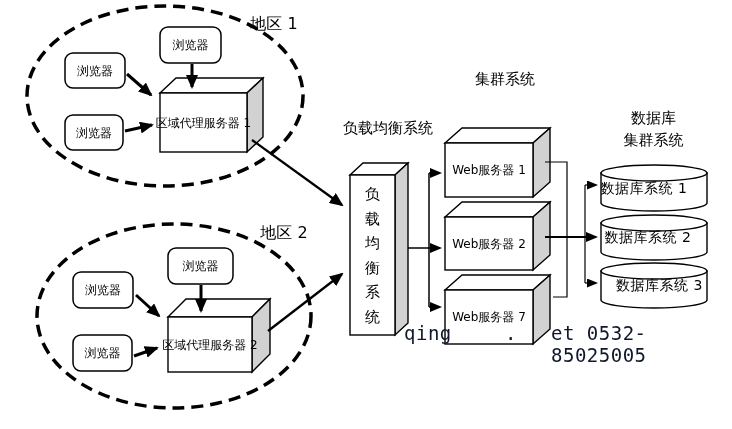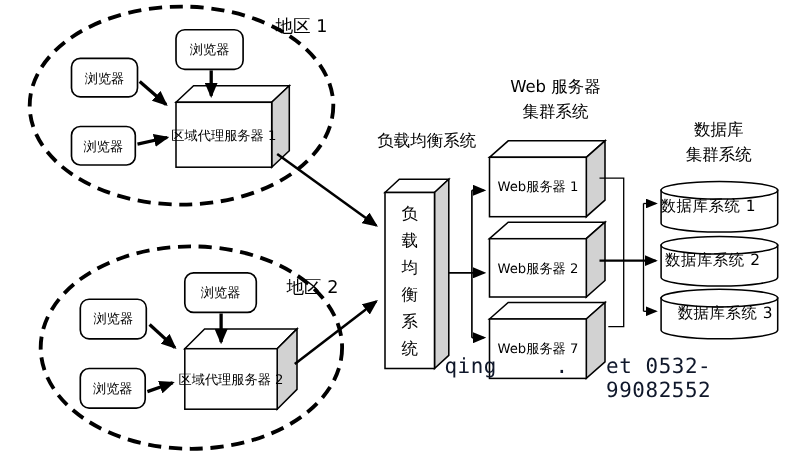--- a/index.html
+++ b/index.html
@@ -113,21 +113,21 @@
     <line x1="429" y1="307" x2="440" y2="307" stroke="#000" stroke-width="1.5" marker-end="url(#mMed)"></line>
 
     <path d="M545,162 L567,162 L567,297 L553,297" fill="none" stroke="#000" stroke-width="1.2"></path>
     <line x1="585" y1="185" x2="585" y2="283" stroke="#000" stroke-width="1.2"></line>
     <line x1="545" y1="237" x2="596" y2="237" stroke="#000" stroke-width="2" marker-end="url(#mMed)"></line>
     <line x1="585" y1="185" x2="596" y2="185" stroke="#000" stroke-width="1.2" marker-end="url(#mSmall)"></line>
     <line x1="585" y1="283" x2="596" y2="283" stroke="#000" stroke-width="1.2" marker-end="url(#mSmall)"></line>
   </svg>
 
   <div class="lbl region-lbl" style="left:244px;top:15px;width:60px;height:18px;">地区 1</div>
-  <div class="lbl region-lbl" style="left:254px;top:252px;width:60px;height:18px;">地区 2</div>
+  <div class="lbl region-lbl" style="left:254px;top:224px;width:60px;height:18px;">地区 2</div>
 
   <div class="lbl" style="left:160px;top:27px;width:61px;height:36px;">浏览器</div>
   <div class="lbl" style="left:65px;top:53px;width:60px;height:35px;">浏览器</div>
   <div class="lbl" style="left:65px;top:115px;width:58px;height:35px;">浏览器</div>
 
   <div class="lbl" style="left:168px;top:248px;width:65px;height:36px;">浏览器</div>
   <div class="lbl" style="left:73px;top:272px;width:60px;height:36px;">浏览器</div>
   <div class="lbl" style="left:73px;top:335px;width:59px;height:36px;">浏览器</div>
 
   <div class="lbl col" style="left:160px;top:93px;width:87px;height:59px;">
@@ -143,21 +143,20 @@
   <div class="vtext">
     <span>负</span>
     <span>载</span>
     <span>均</span>
     <span>衡</span>
     <span>系</span>
     <span>统</span>
   </div>
 
   <div class="title" style="left:455px;top:68px;width:100px;">
-    <div>Web 服务器</div>
     <div>集群系统</div>
   </div>
 
   <div class="lbl col" style="left:445px;top:143px;width:88px;height:54px;">
     <span>Web</span>
     <span>服务器 1</span>
   </div>
   <div class="lbl col" style="left:445px;top:217px;width:88px;height:53px;">
     <span>Web</span>
     <span>服务器 2</span>
@@ -171,15 +170,15 @@
     <div>数据库</div>
     <div>集群系统</div>
   </div>
 
   <div class="lbl cyl-lbl" style="left:591px;top:178px;width:106px;height:20px;">数据库系统 1</div>
   <div class="lbl cyl-lbl" style="left:601px;top:227px;width:94px;height:20px;">数据库系统 2</div>
   <div class="lbl cyl-lbl" style="left:601px;top:275px;width:117px;height:20px;text-align:right;">数据库系统 3</div>
 
   <span class="wm" style="left:404px;top:322px;">qing</span>
   <span class="wm" style="left:505px;top:322px;">.</span>
-  <span class="wm" style="left:551px;top:322px;">et 0532-99082552</span>
+  <span class="wm" style="left:551px;top:322px;">et 0532-85025005</span>
 
 </div>
 
 </body></html>

